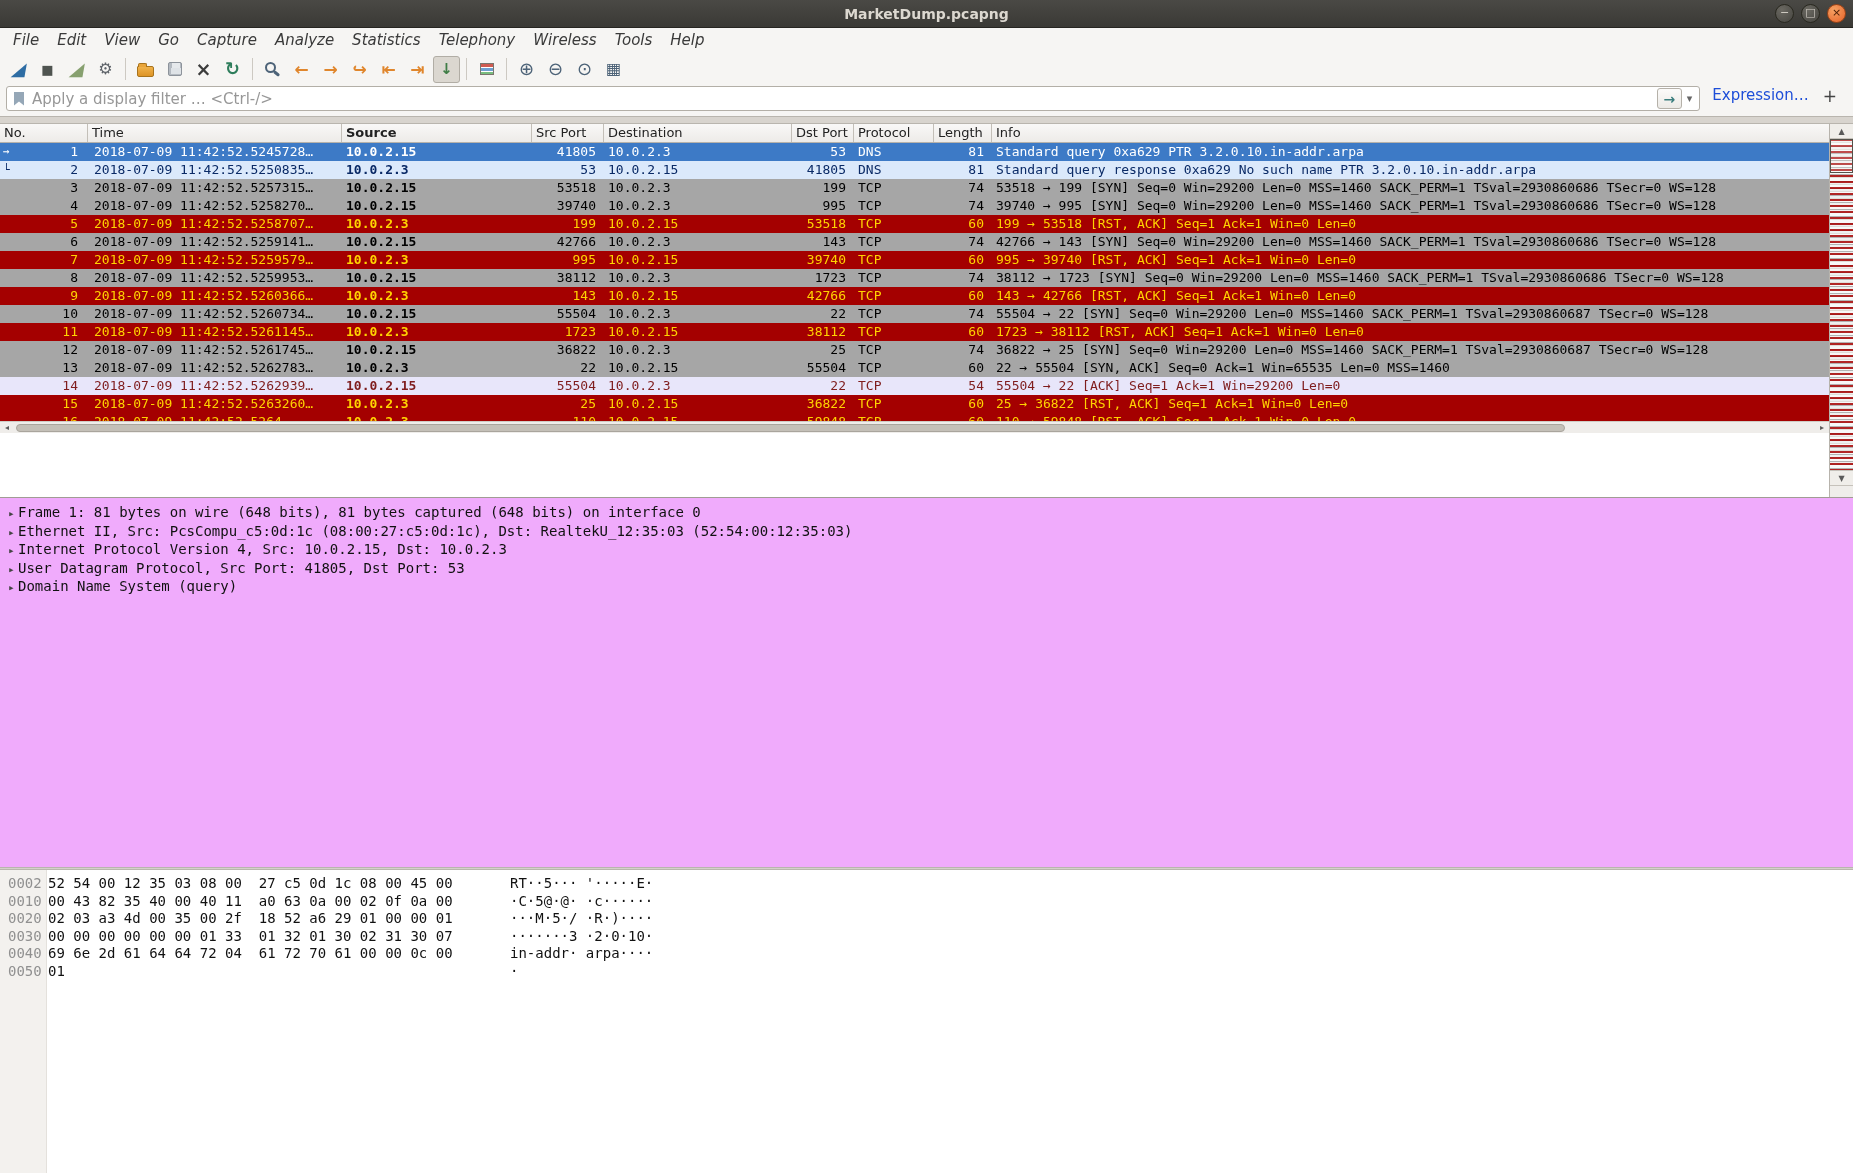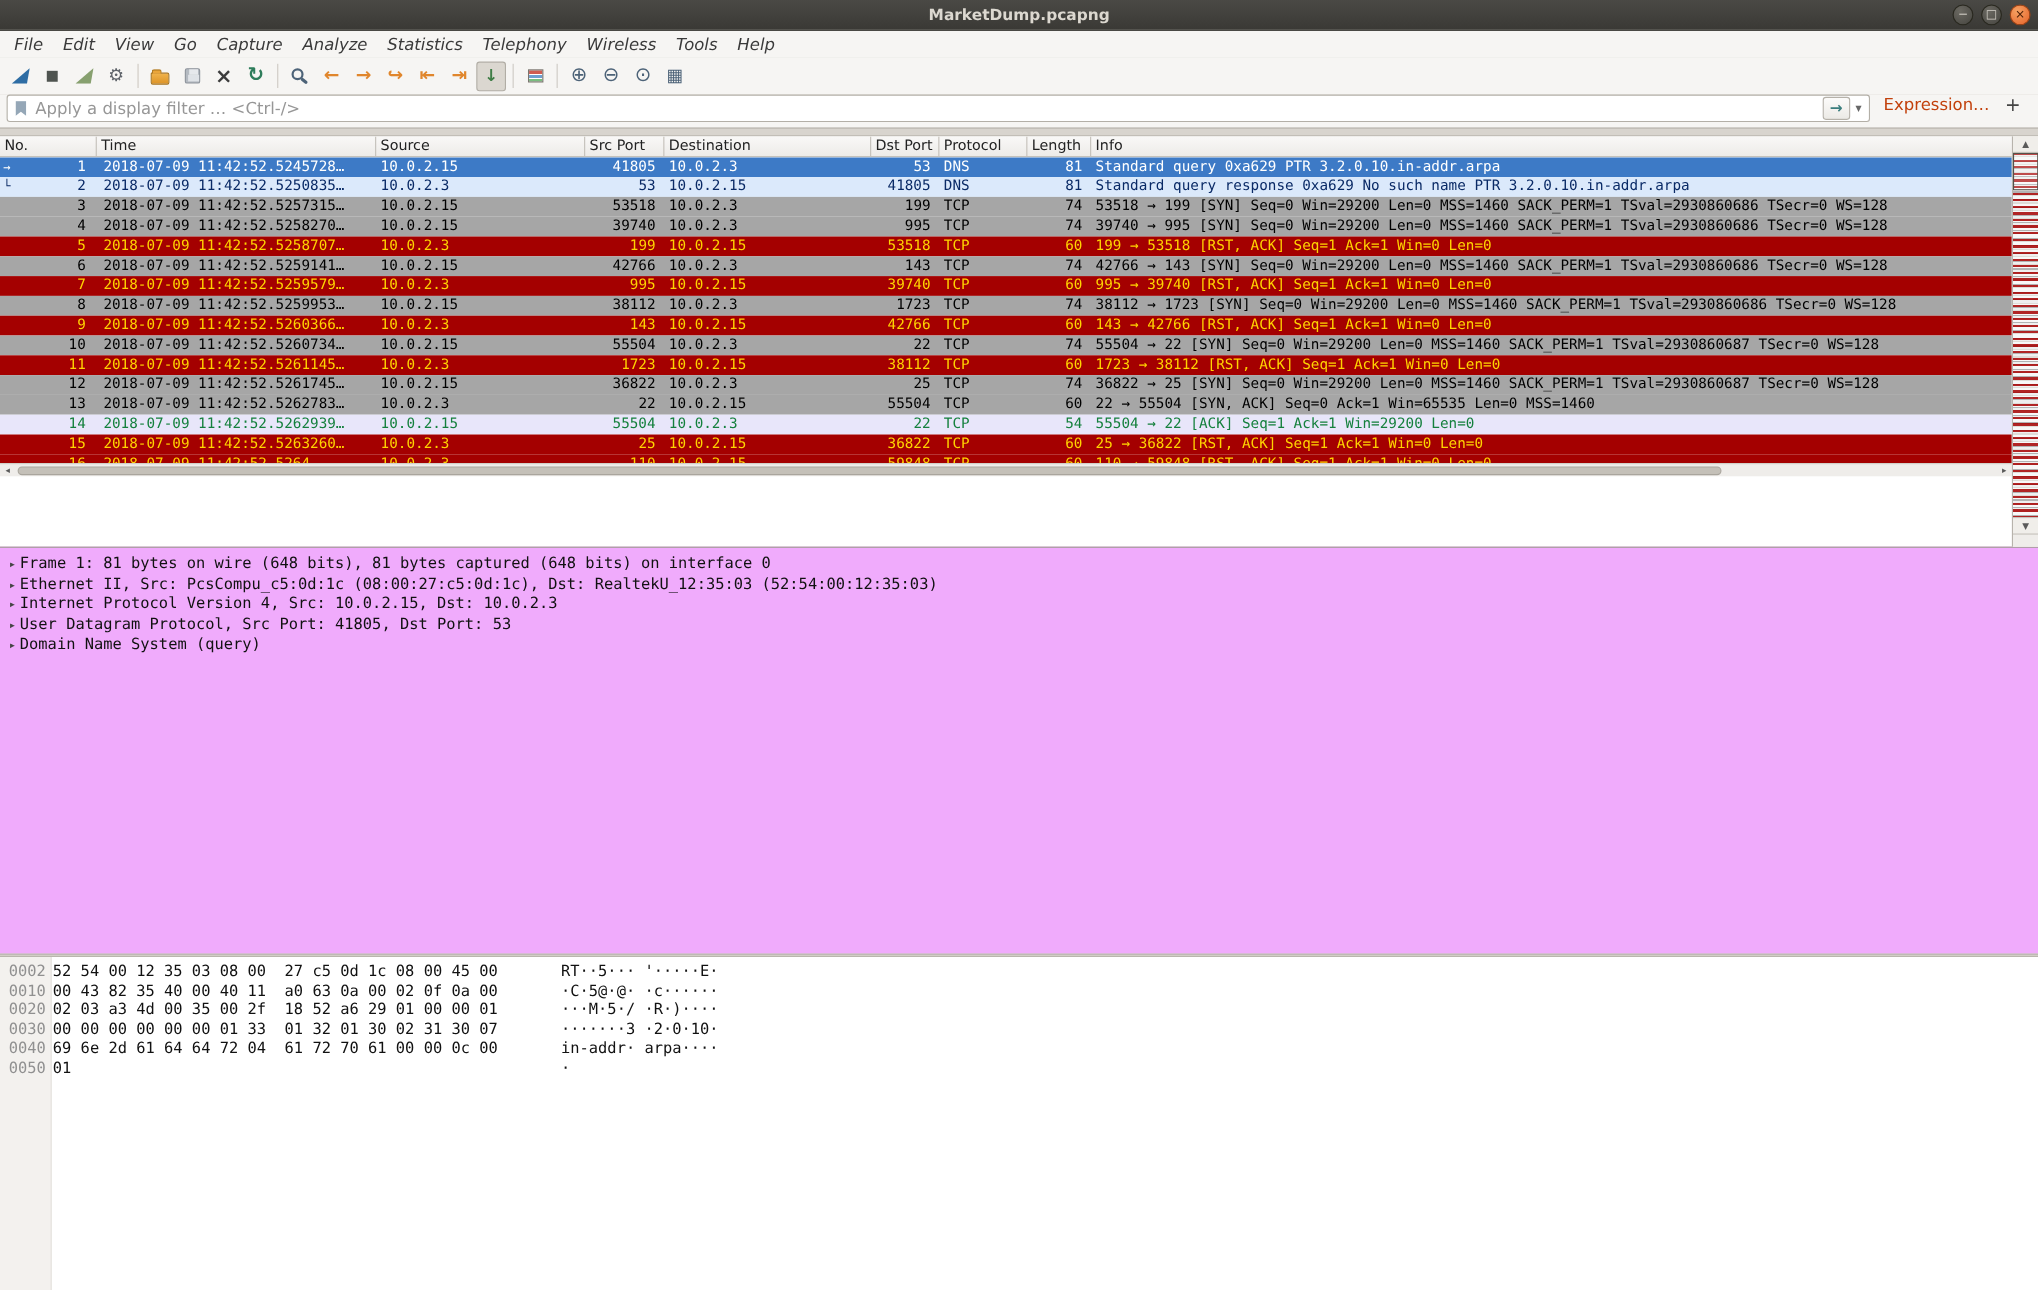--- a/index.html
+++ b/index.html
@@ -55,49 +55,49 @@
                   display: flex; align-items: center; }
   .ribbon { width: 10px; height: 14px; background: #95a7b7; margin: 0 8px 0 7px; flex: none;
             clip-path: polygon(0 0,100% 0,100% 100%,50% 72%,0 100%); }
   .filter-input { flex: 1; border: none; outline: none; font-size: 15px; color: #222; background: transparent;
                   font-family: "DejaVu Sans","Liberation Sans",sans-serif; }
   .filter-input::placeholder { color: #979797; }
   .apply-btn { width: 25px; height: 21px; border: 1px solid #b5b1a9; border-radius: 3px; margin-right: 3px;
                background: linear-gradient(#fcfbfa,#eceae6); display: flex; align-items: center; justify-content: center;
                color: #3b7e7e; font-weight: bold; font-size: 14px; }
   .caret { color: #666; font-size: 11px; padding: 0 7px 0 2px; }
-  .expression-btn { font-size: 15px; color: #c2410c; padding: 0 12px; }
+  .expression-btn { font-size: 15px; color: #1d4ed8; padding: 0 12px; }
   .add-btn { font-size: 17px; color: #444; padding: 0 10px 0 2px; }
 
   .gapbar { height: 8px; background: #d8d4ce; border-top: 1px solid #b9b5ae; border-bottom: 1px solid #b9b5ae; }
 
   
   .listarea { height: 373px; display: flex; background: #fff; }
   .listmain { flex: 1; display: flex; flex-direction: column; overflow: hidden; }
   .table-header { height: 19px; display: flex; background: linear-gradient(#f9f8f7,#edebe8);
                   border-bottom: 1px solid #b6b2ab; font-size: 13px; color: #222; }
   .hcell { flex: none; padding: 1px 4px; border-right: 1px solid #c3bfb8; overflow: hidden; white-space: nowrap; }
   .hcell.w-info { border-right: none; }
-  .w-no { width: 88px; } .w-time { width: 254px; } .w-src { width: 190px; } .w-sport { width: 72px; }
+  .w-no { width: 88px; } .w-time { width: 254px; } .w-src { width: 190px; font-weight: bold; } .w-sport { width: 72px; }
   .w-dst { width: 188px; } .w-dport { width: 62px; } .w-proto { width: 80px; } .w-len { width: 58px; }
   .w-info { flex: 1 1 auto; width: auto; min-width: 0; }
   .rows { height: 278px; overflow: hidden; background: #fff; }
   .prow { display: flex; height: 18px; line-height: 18px; white-space: nowrap;
           font-family: "DejaVu Sans Mono","Liberation Mono",monospace; font-size: 13px; }
   .cell { flex: none; overflow: hidden; padding: 0 4px; }
   .cell.w-time { padding-left: 6px; }
   .ar { text-align: right; padding-right: 8px; }
   .cell-no { display: flex; padding: 0; }
   .marker { width: 16px; font-size: 11px; padding-left: 3px; }
   .num { flex: 1; text-align: right; padding-right: 10px; }
   .c-selected { background: #3d7ac6; color: #fff; }
   .c-dns { background: #dbe9fb; color: #0a2a66; }
   .c-syn { background: #a6a6a6; color: #000; }
   .c-rst { background: #a40000; color: #ffd300; }
-  .c-ack { background: #e8e6fa; color: #15803d; }
+  .c-ack { background: #e8e6fa; color: #7f1d1d; }
 
   .hscroll { height: 12px; background: #efedea; border-top: 1px solid #cfccc5; display: flex; align-items: center; }
   .hs-btn { width: 14px; font-size: 8px; color: #5a5a5a; text-align: center; flex: none; }
   .hs-thumb { height: 8px; width: 86%; background: #c4c0b8; border: 1px solid #a9a59d; border-radius: 4px; margin-left: 2px; }
   .hs-track { flex: 1; }
 
   .minimap { width: 24px; display: flex; flex-direction: column; background: #eceae6; border-left: 1px solid #b7b3ac; }
   .mm-btn { height: 15px; display: flex; align-items: center; justify-content: center; font-size: 8px; color: #5a5a5a;
             background: #f0eeea; border-bottom: 1px solid #c6c2bb; }
   .mm-btn.bottom { border-top: 1px solid #c6c2bb; border-bottom: none; }

